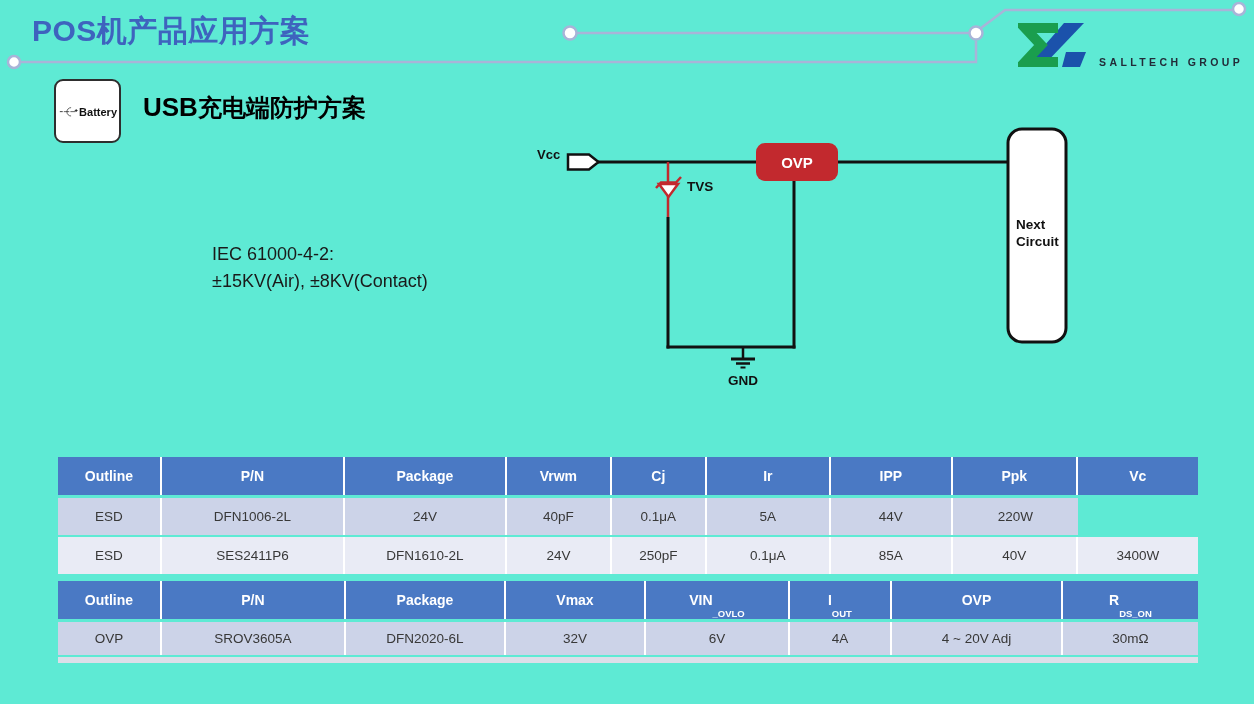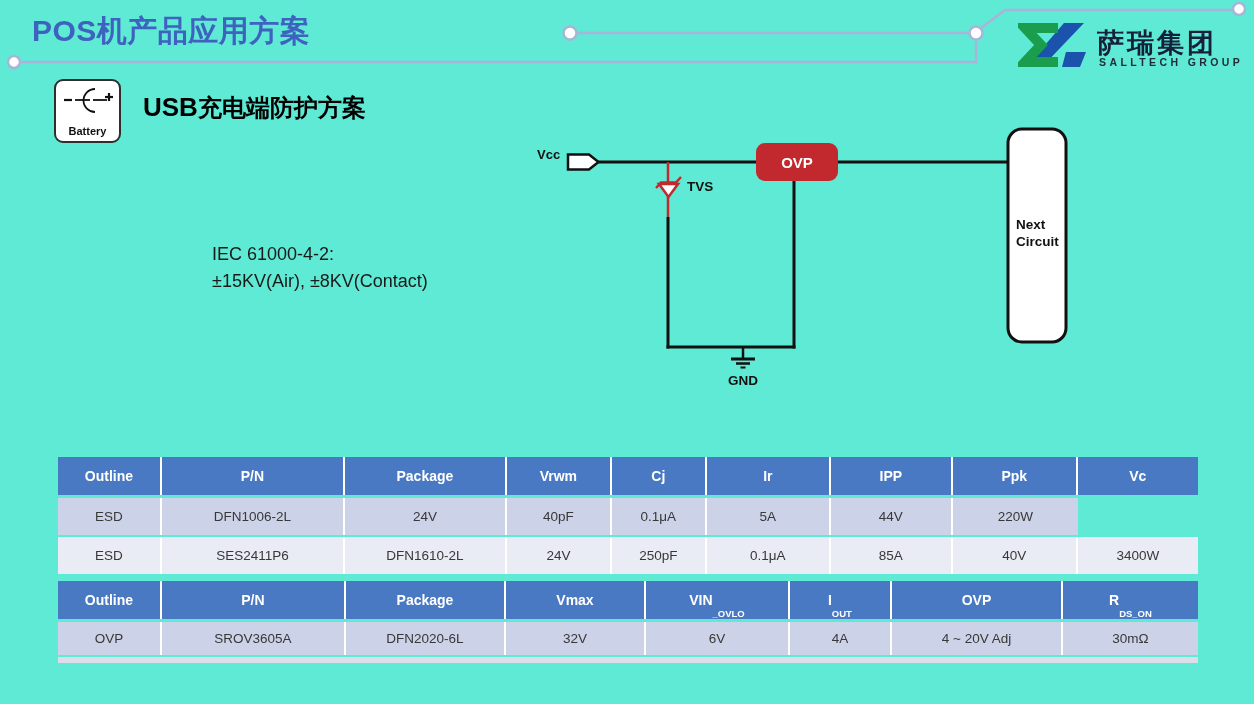--- a/index.html
+++ b/index.html
@@ -21,21 +21,21 @@
   }
   .logo-text-en{
     left:1099px;top:56px;font-size:10.5px;font-weight:600;color:#222b38;
     letter-spacing:3.4px;white-space:nowrap;
   }
 
   
   .battery-box{
     left:54px;top:79px;width:67px;height:64px;background:#fff;
     border:2px solid #2e2e2e;border-radius:9px;box-sizing:border-box;
-    display:flex;flex-direction:column;align-items:center;justify-content:space-between;
+    display:flex;flex-direction:row;align-items:center;justify-content:space-between;
     padding:6px 2px 4px 2px;
   }
   .battery-label{font-size:11px;font-weight:700;color:#111;}
 
   
   .section-title{left:143px;top:92px;white-space:nowrap;color:#000;}
   .section-title .en{font-size:26px;font-weight:800;font-family:"Liberation Sans",sans-serif;}
   .section-title .cn{font-size:24px;font-weight:700;font-family:"Liberation Serif","DejaVu Serif",serif;}
 
   
@@ -100,21 +100,20 @@
     <circle cx="1239" cy="9" r="6" fill="#fff" stroke="#a8b4d8" stroke-width="2.5"></circle>
   </svg>
 
   <div class="abs page-title">POS机产品应用方案</div>
 
   <svg class="abs" style="left:1018px;top:21px;" width="70" height="48" viewBox="0 0 70 48">
     <polygon points="46,2 66,2 24,46 8,46" fill="#1b52ab"></polygon>
     <polyline points="40,7 7,7 23,24 7,41 40,41" fill="none" stroke="#1a9e4e" stroke-width="10"></polyline>
     <polygon points="48,31 68,31 62,46 44,46" fill="#1b52ab"></polygon>
   </svg>
-  <div class="abs logo-text-cn">萨瑞集团</div>
   <div class="abs logo-text-en">SALLTECH GROUP</div>
 
   <div class="abs battery-box">
     <svg width="58" height="28" viewBox="0 0 58 28">
       <line x1="5" y1="13" x2="13" y2="13" stroke="#111" stroke-width="2.2"></line>
       <line x1="16" y1="13" x2="31" y2="13" stroke="#111" stroke-width="1.8"></line>
       <path d="M36,2 A11.5,11.5 0 0 0 36,25" fill="none" stroke="#111" stroke-width="1.8"></path>
       <line x1="34" y1="13" x2="48" y2="13" stroke="#111" stroke-width="1.8"></line>
       <line x1="46" y1="10" x2="54" y2="10" stroke="#111" stroke-width="2.2"></line>
       <line x1="50" y1="6" x2="50" y2="14" stroke="#111" stroke-width="2.2"></line>

